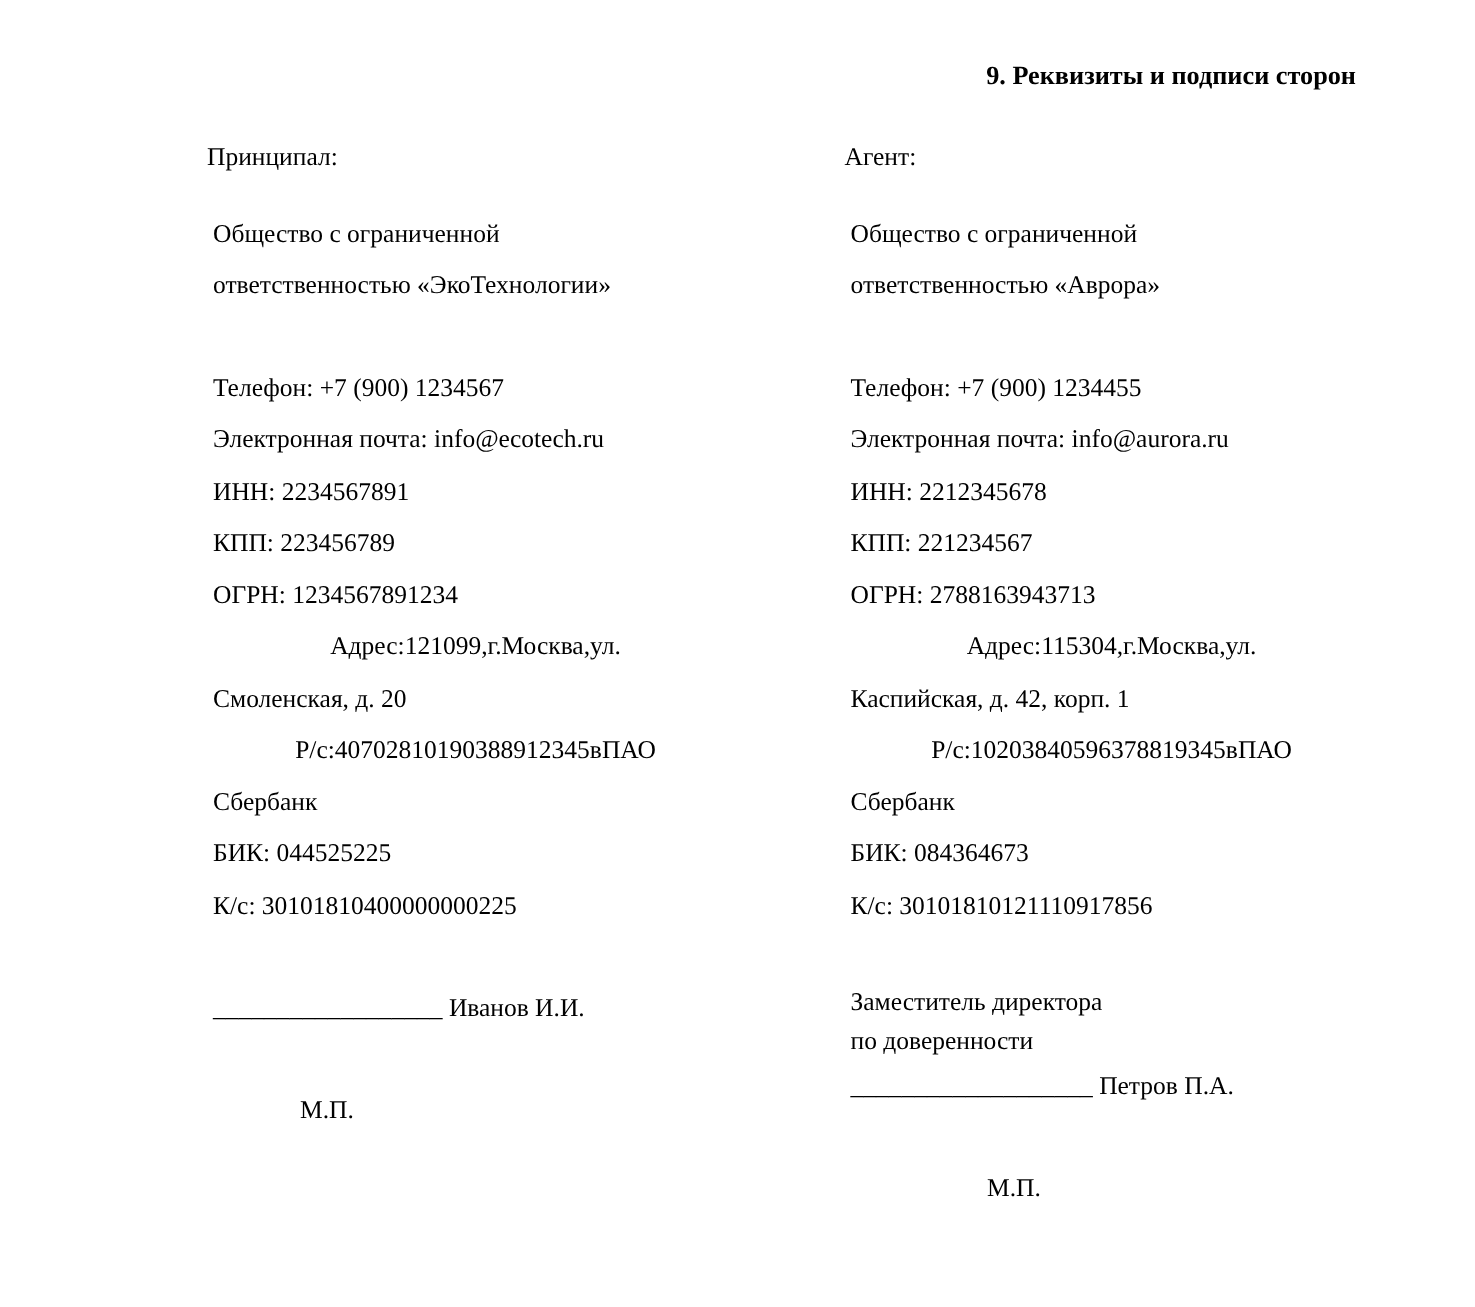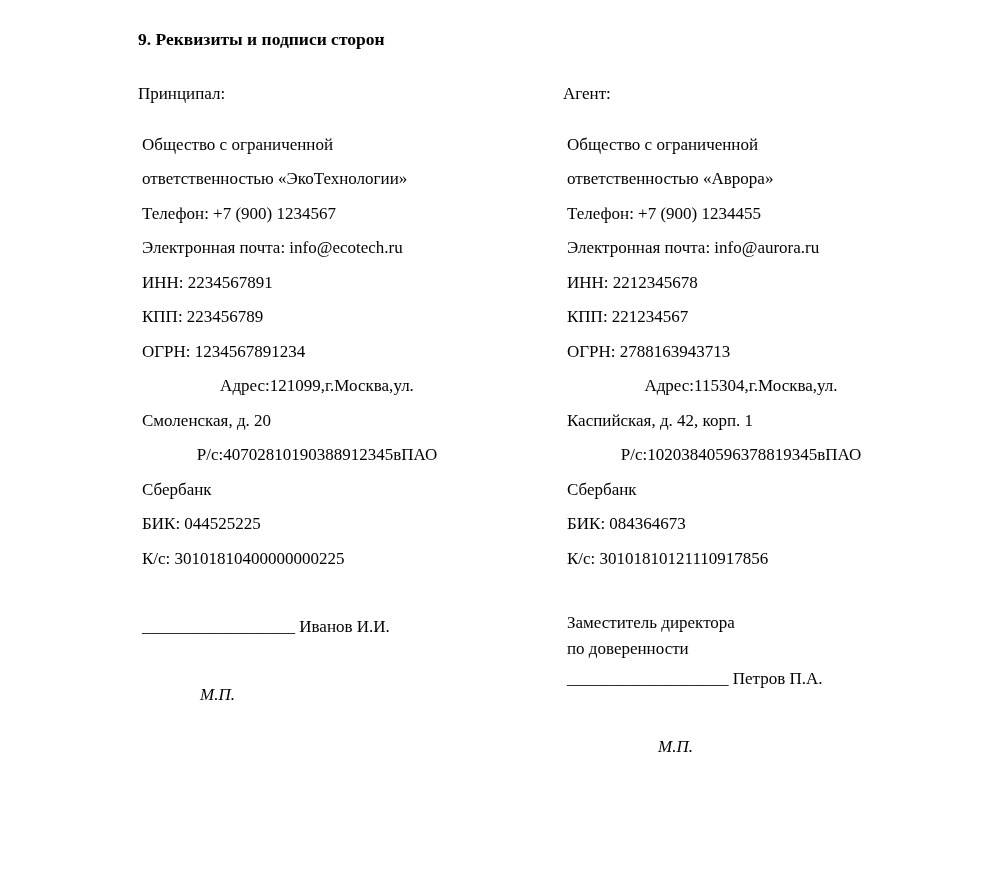--- a/index.html
+++ b/index.html
@@ -13,48 +13,48 @@
     font-size: 17px;
     overflow: hidden;
   }
   .content {
     position: absolute;
     left: 138px;
     top: 0;
     width: 777px;
   }
   .title {
-    margin: 0;
+    margin: 11px;
     padding-top: 27px;
     font-size: 17.5px;
     font-weight: bold;
-    text-align: left;
+    text-align: right;
     line-height: 24px;
   }
   .columns {
     display: flex;
     justify-content: space-between;
     margin-top: 26px;
   }
   .col { display: block; }
   .col-left  { width: 354px; }
   .col-right { width: 352px; }
   .line { line-height: 34.5px; white-space: nowrap; }
   .jline {
     display: flex;
     justify-content: center;
     line-height: 34.5px;
   }
   .role-label { line-height: 34.5px; }
   .company { margin-top: 16px; padding-left: 4px; }
-  .details { padding-left: 4px; }
+  .details { margin-top: 34px; padding-left: 4px; }
   .signature { margin-top: 34px; padding-left: 4px; }
   .sig-title-tight .line { line-height: 26px; }
   .sig-row { line-height: 34.5px; white-space: nowrap; }
-  .seal { line-height: 34.5px; margin-top: 33px; font-style: italic; }
+  .seal { line-height: 34.5px; margin-top: 33px; }
   .seal-left  { padding-left: 62px; }
   .seal-right { padding-left: 95px; }
 </style>
 </head>
 <body>
 
 <div class="page">
   <div class="content">
 
     <h1 class="title">9. Реквизиты и подписи сторон</h1>

